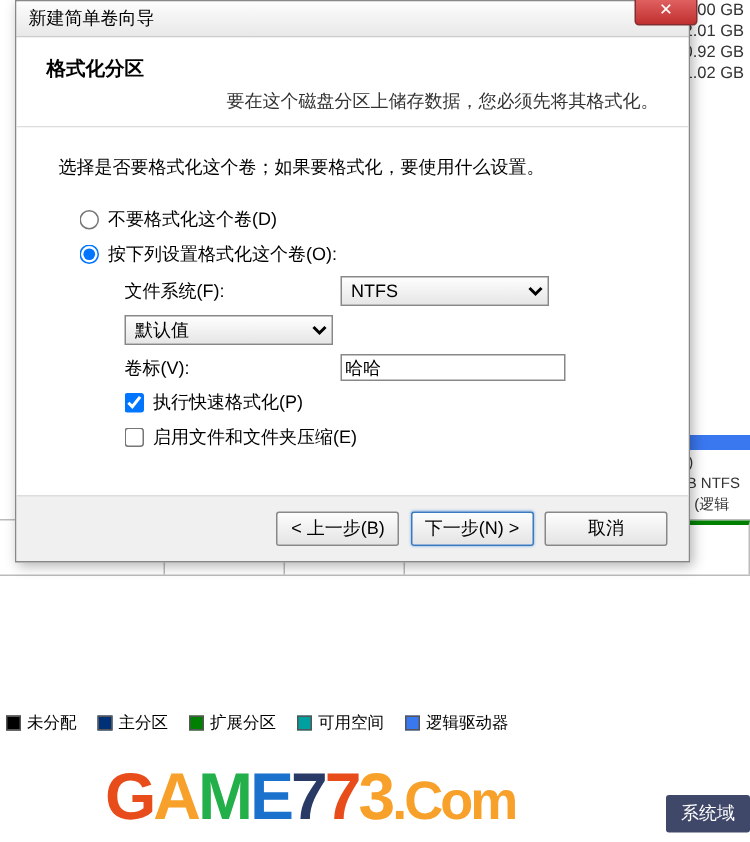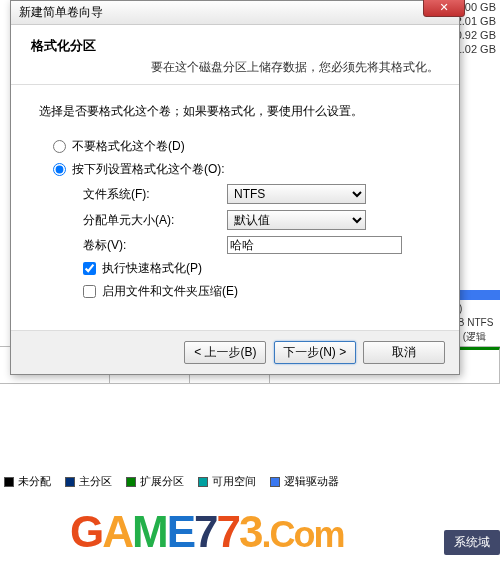--- a/index.html
+++ b/index.html
@@ -12,21 +12,21 @@
 .content { background: #fff; margin: 0 0 0 0; padding: 12px 20px 8px 20px; border-bottom: 1px solid #ddd; }
 .section-title { font-size: 13px; font-weight: bold; margin-bottom: 4px; }
 .section-desc { font-size: 12px; margin-left: 14px; color: #333; text-align: right; }
 .body { background: #fff; padding: 18px 28px 24px 28px; }
 .instruction { margin-bottom: 18px; }
 .radio-row { margin: 6px 0 6px 14px; display: flex; align-items: center; }
 .radio-row input { margin-right: 6px; }
 .form-row { margin: 6px 0 6px 44px; display: flex; align-items: center; gap: 24px; }
 .form-label { width: 120px; }
 .form-field { width: 139px; }
-select, input[type=text] { width: 175px; font-size: 12px; padding: 1px 2px; border: 1px solid #888; background: #fff; }
+select, input[type=text] { width: 150px; font-size: 12px; padding: 1px 2px; border: 1px solid #888; background: #fff; }
 select { background: linear-gradient(#fefefe, #e6e6e6); }
 .chk-row { margin: 6px 0 6px 44px; display: flex; align-items: center; }
 .chk-row input { margin-right: 6px; }
 .button-bar { background: #f0f0f0; padding: 10px 14px; text-align: right; border-top: 1px solid #ddd; }
 .button-bar button { font-size: 12px; padding: 2px 8px; margin-left: 4px; border: 1px solid #888; background: linear-gradient(#fdfdfd, #e4e4e4); border-radius: 2px; min-width: 82px; }
 .button-bar button.next { border: 1px solid #3a7ac0; box-shadow: 0 0 2px #6aa0e0; }
 .legend { position: absolute; bottom: 72px; left: 4px; display: flex; gap: 14px; font-size: 11px; align-items: center; }
 .legend-item { display: flex; align-items: center; gap: 4px; }
 .swatch { width: 10px; height: 10px; display: inline-block; border: 1px solid #555; }
 .sw-black { background: #000; }
@@ -96,21 +96,20 @@
       <label>按下列设置格式化这个卷(O):</label>
     </div>
 
     <div class="form-row">
       <div class="form-label">文件系统(F):</div>
       <select class="form-field">
         <option>NTFS</option>
       </select>
     </div>
     <div class="form-row">
-      <div class="form-label">分配单元大小(A):</div>
       <select class="form-field">
         <option>默认值</option>
       </select>
     </div>
     <div class="form-row">
       <div class="form-label">卷标(V):</div>
       <input type="text" class="form-field" value="哈哈" style="">
     </div>
 
     <div class="chk-row">

